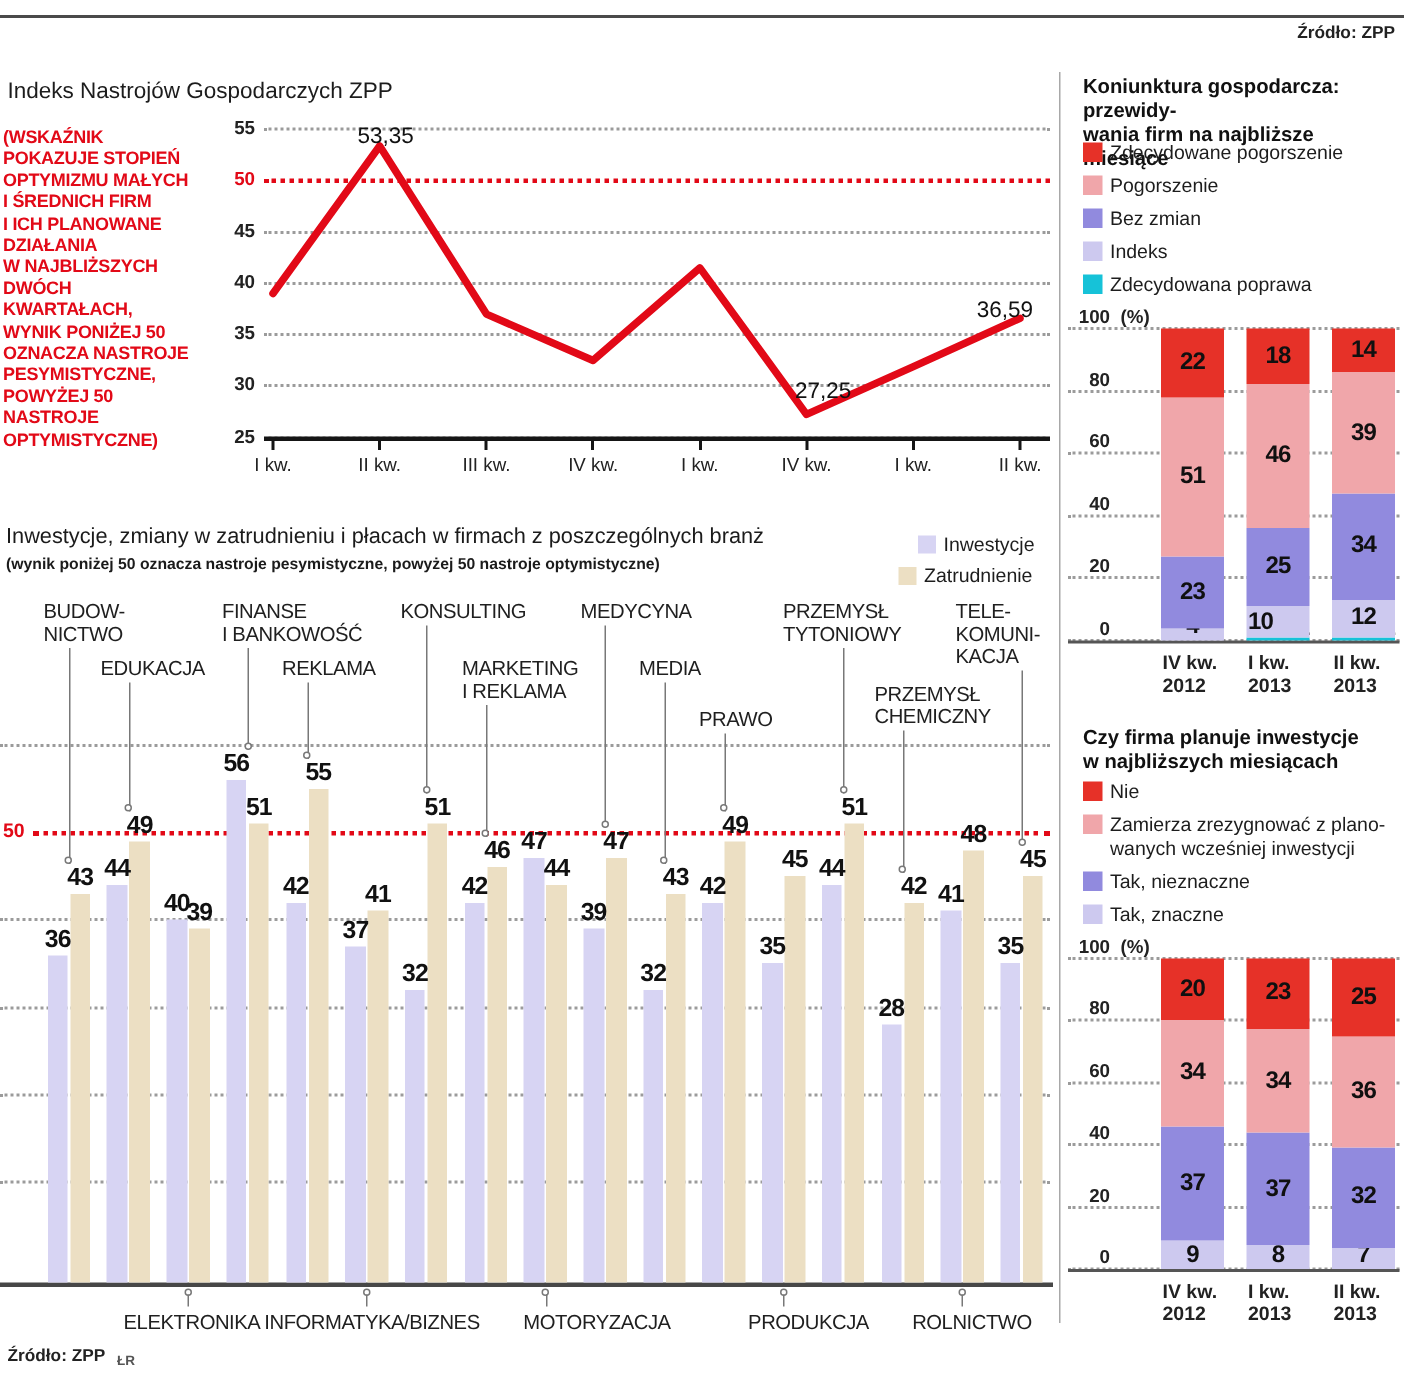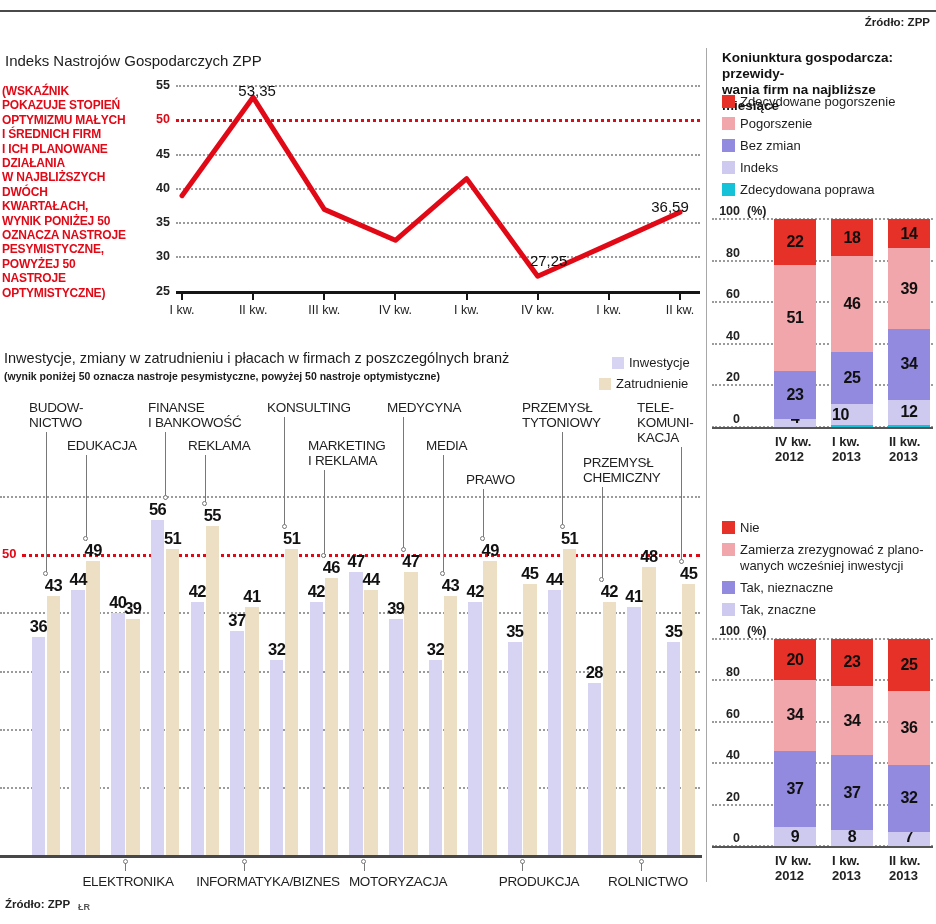--- a/index.html
+++ b/index.html
@@ -167,21 +167,21 @@
       <div class="vlab" style="left: 198.25px; top: 165.85px;">55</div>
       <div class="cat" style="left: 188px; top: 98px;">REKLAMA</div>
       <div class="conn" style="left: 204.75px; top: 115px; height: 50.85px;"></div>
       <div class="conn-dot" style="left: 202.25px; top: 160.85px;"></div>
       <div class="bar" style="left: 230.2px; top: 290.79px; width: 13.5px; height: 224.21px; background: rgb(215, 212, 243);"></div>
       <div class="bar" style="left: 245.2px; top: 267.47px; width: 13.5px; height: 247.53px; background: rgb(236, 223, 195);"></div>
       <div class="vlab" style="left: 222.95px; top: 270.79px;">37</div>
       <div class="vlab" style="left: 237.95px; top: 247.47px;">41</div>
       <div class="conn-dot" style="left: 241.95px; top: 519px;"></div>
       <div class="conn" style="left: 244.45px; top: 523px; height: 8px;"></div>
-      <div class="cat catc" style="left: 168px; top: 534px; width: 160px; padding-left: 20px;">INFORMATYKA/BIZNES</div>
+      <div class="cat catc" style="left: 168px; top: 534px; width: 160px;">INFORMATYKA/BIZNES</div>
       <div class="bar" style="left: 269.9px; top: 319.94px; width: 13.5px; height: 195.06px; background: rgb(215, 212, 243);"></div>
       <div class="bar" style="left: 284.9px; top: 209.17px; width: 13.5px; height: 305.83px; background: rgb(236, 223, 195);"></div>
       <div class="vlab" style="left: 262.65px; top: 299.94px;">32</div>
       <div class="vlab" style="left: 277.65px; top: 189.17px;">51</div>
       <div class="cat" style="left: 267px; top: 60px;">KONSULTING</div>
       <div class="conn" style="left: 284.15px; top: 77px; height: 112.17px;"></div>
       <div class="conn-dot" style="left: 281.65px; top: 184.17px;"></div>
       <div class="bar" style="left: 309.6px; top: 261.64px; width: 13.5px; height: 253.36px; background: rgb(215, 212, 243);"></div>
       <div class="bar" style="left: 324.6px; top: 238.32px; width: 13.5px; height: 276.68px; background: rgb(236, 223, 195);"></div>
       <div class="vlab" style="left: 302.35px; top: 241.64px;">42</div>
@@ -317,20 +317,22 @@
       <div class="r-sw" style="left: 15px; top: 71px; background: rgb(240, 166, 170);"></div>
       <div class="r-leg" style="left: 33px; top: 70px;">Pogorszenie</div>
       <div class="r-sw" style="left: 15px; top: 93px; background: rgb(145, 138, 222);"></div>
       <div class="r-leg" style="left: 33px; top: 92px;">Bez zmian</div>
       <div class="r-sw" style="left: 15px; top: 115px; background: rgb(205, 201, 239);"></div>
       <div class="r-leg" style="left: 33px; top: 114px;">Indeks</div>
       <div class="r-sw" style="left: 15px; top: 137px; background: rgb(22, 194, 216);"></div>
       <div class="r-leg" style="left: 33px; top: 136px;">Zdecydowana poprawa</div>
     </div>
   <div class="abs" id="stacked-2" style="left:707px;top:480px;width:229px;height:424px">
+    <div class="r-title">Czy firma planuje inwestycje
+w najbliższych miesiącach</div>
   <div class="grid gray" style="left: 5px; top: 158px; width: 221px;"></div>
       <div class="r-ylab" style="left: 0px; top: 144px;">100</div>
       <div class="grid gray" style="left: 5px; top: 199.4px; width: 221px;"></div>
       <div class="r-ylab" style="left: 0px; top: 185.4px;">80</div>
       <div class="grid gray" style="left: 5px; top: 240.8px; width: 221px;"></div>
       <div class="r-ylab" style="left: 0px; top: 226.8px;">60</div>
       <div class="grid gray" style="left: 5px; top: 282.2px; width: 221px;"></div>
       <div class="r-ylab" style="left: 0px; top: 268.2px;">40</div>
       <div class="grid gray" style="left: 5px; top: 323.6px; width: 221px;"></div>
       <div class="r-ylab" style="left: 0px; top: 309.6px;">20</div>

